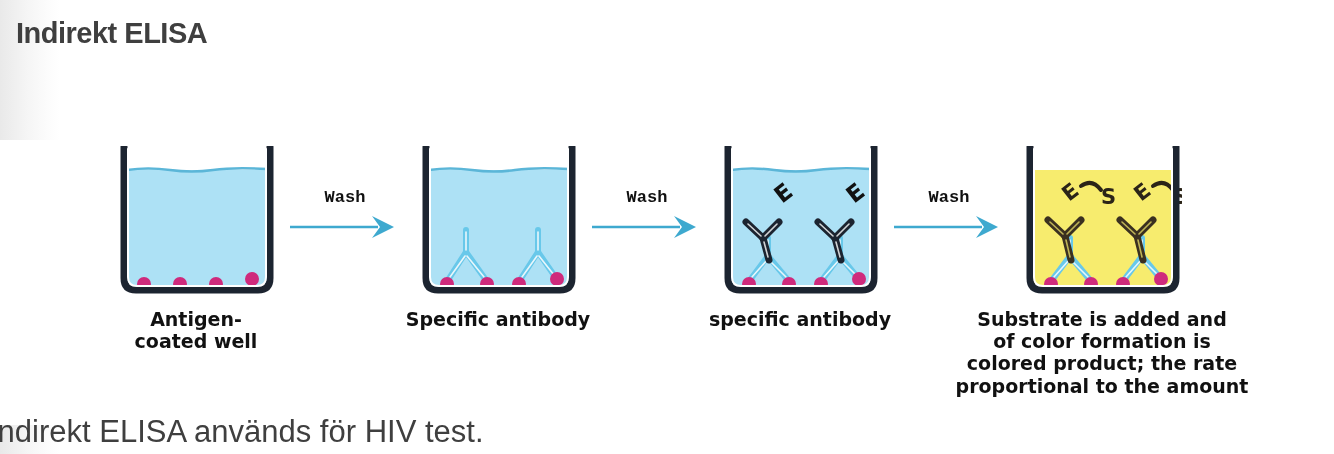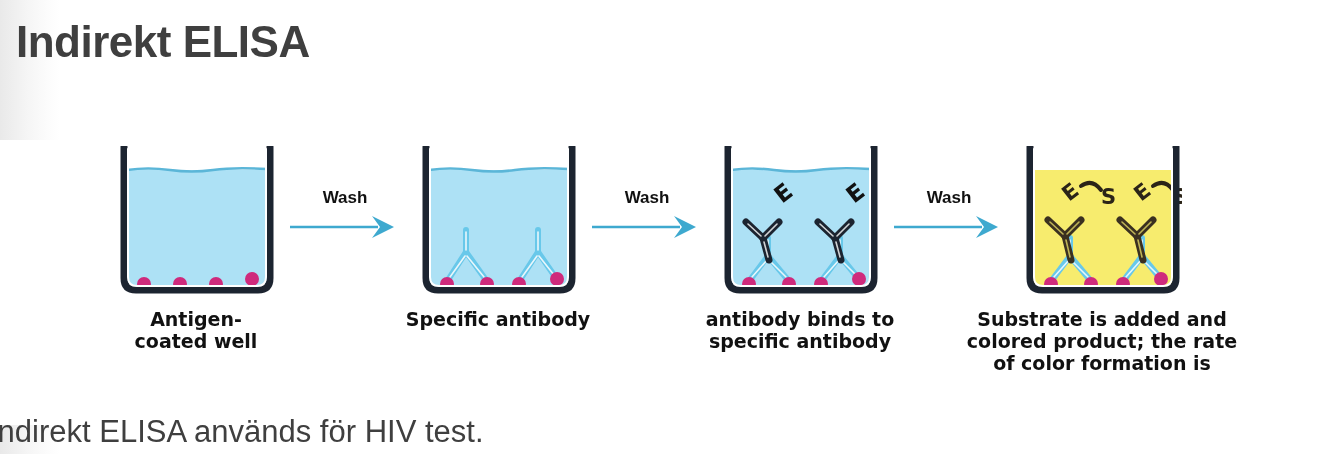--- a/index.html
+++ b/index.html
@@ -21,21 +21,21 @@
     left: 0; top: 0;
     width: 60px; height: 454px;
     background: linear-gradient(to right, #e9e9e9 0%, #f5f5f5 45%, #fcfcfc 80%, #ffffff 100%);
     pointer-events: none;
   }
 
   .slide-title {
     position: absolute;
     left: 16px;
     top: 17px;
-    font-size: 44px;
+    font-size: 29px;
     font-weight: bold;
     color: #3f3f3f;
     letter-spacing: -0.5px;
     white-space: nowrap;
   }
 
   
   .figure-panel {
     position: absolute;
     left: 0px;
@@ -109,21 +109,21 @@
   }
   .wash-1 { left: 290px; }
   .wash-2 { left: 592px; }
   .wash-3 { left: 894px; }
 
   .wash-label {
     position: absolute;
     left: 0; top: 0;
     width: 110px;
     text-align: center;
-    font-family: Liberation Sans, sans-serif;
+    font-family: Liberation Mono, monospace;
     font-size: 17px;
     font-weight: bold;
     color: #111111;
   }
   .wash-arrow { position: absolute; left: 0; top: 26px; }
 
   
   .body-text {
     position: absolute;
     left: -11px;
@@ -269,21 +269,20 @@
             <circle cx="67" cy="138" r="7"></circle>
             <circle cx="99" cy="138" r="7"></circle>
             <circle cx="137" cy="133" r="7"></circle>
           </g>
 
           <path d="M6 1 L6 132 Q6 144 18 144 L140 144 Q152 144 152 132 L152 1" stroke="#1c2430" stroke-width="7" fill="none" stroke-linecap="round"></path>
           <path d="M10 3 L10 131 Q10 140 19 140 L139 140 Q148 140 148 131 L148 3" stroke="#ffffff" stroke-width="2" fill="none" stroke-linecap="round"></path>
         </svg>
       </div>
       <div class="caption">
-        <div>antibody binds to</div>
         <div>specific antibody</div>
       </div>
     </div>
 
     <div class="step step-4">
       <div class="well">
         <div class="well-liquid yellow"></div>
         <svg class="well-svg" width="158" height="148" viewBox="0 0 158 148">
 
           <g stroke="#68c8ea" stroke-width="6" fill="none" stroke-linecap="round">
@@ -344,22 +343,23 @@
             <circle cx="99" cy="138" r="7"></circle>
             <circle cx="137" cy="133" r="7"></circle>
           </g>
 
           <path d="M6 1 L6 132 Q6 144 18 144 L140 144 Q152 144 152 132 L152 1" stroke="#1c2430" stroke-width="7" fill="none" stroke-linecap="round"></path>
           <path d="M10 3 L10 131 Q10 140 19 140 L139 140 Q148 140 148 131 L148 3" stroke="#ffffff" stroke-width="2" fill="none" stroke-linecap="round"></path>
         </svg>
       </div>
       <div class="caption">
         <div>Substrate is added and</div>
+        <div>of color formation is</div>
         <div>colored product; the rate</div>
-        <div>of color formation is</div>
+        <div>proportional to the amount</div>
       </div>
     </div>
 
     <div class="wash wash-1">
       <div class="wash-label">Wash</div>
       <svg class="wash-arrow" width="110" height="30" viewBox="0 0 110 30">
         <path d="M0 13 L88 13" stroke="#3ea9cf" stroke-width="2.6" fill="none"></path>
         <path d="M82 2 L104 13 L82 24 L90 13 Z" fill="#3ea9cf"></path>
       </svg>
     </div>

